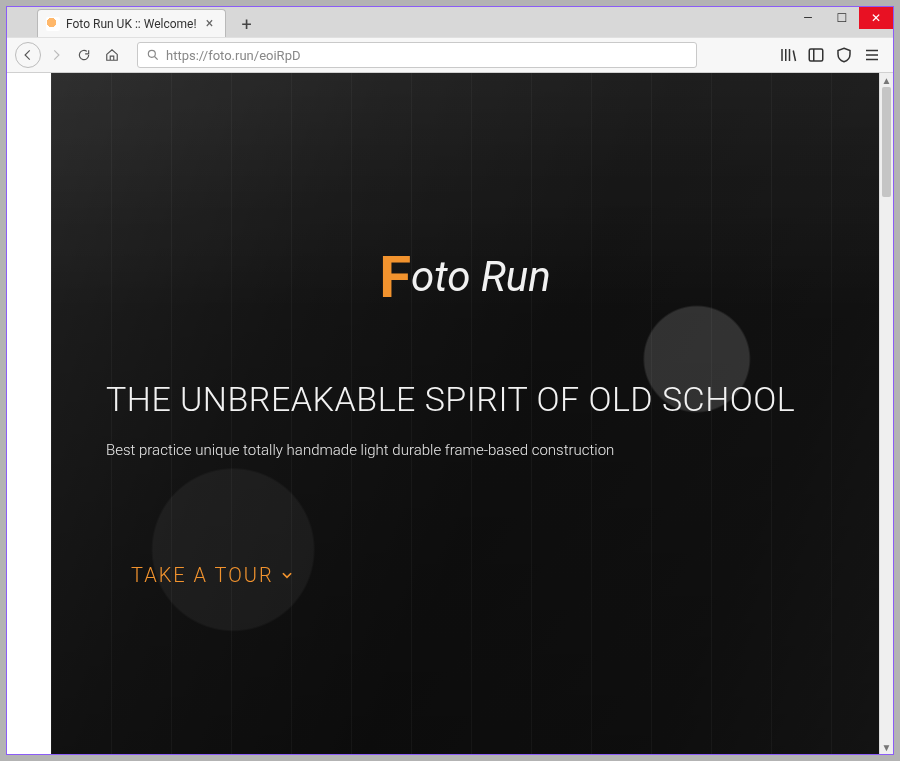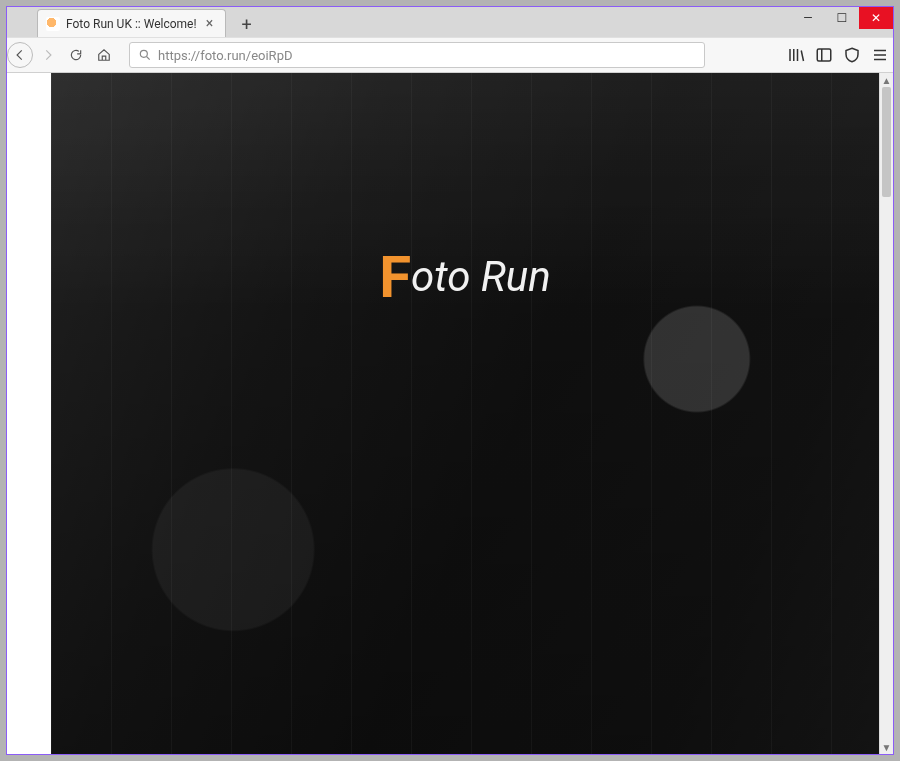--- a/index.html
+++ b/index.html
@@ -72,21 +72,21 @@
 .win-btn.close { background: #e81123; color: #fff; }
 
 
 .toolbar {
   height: 36px;
   background: #f7f7f7;
   border-top: 1px solid #e0e0e0;
   border-bottom: 1px solid #d0d0d0;
   display: flex;
   align-items: center;
-  padding: 0 0;
+  padding: 0 8px;
   gap: 2px;
 }
 .nav-btn {
   width: 26px; height: 26px;
   display: flex; align-items: center; justify-content: center;
   color: #555;
   border-radius: 4px;
 }
 .nav-btn.back {
   border: 1px solid #bcbcbc;
@@ -275,21 +275,33 @@
   </div>
 
   <div class="viewport">
     <div class="scroll-area">
       <div class="hero">
 
         <div class="logo-wrap">
           <span class="logo-f">F</span><span class="logo-rest">oto Run</span>
         </div>
 
-
+        <div class="hero-text">
+          <div class="headline">THE UNBREAKABLE SPIRIT OF OLD SCHOOL</div>
+          <div class="subhead">Best practice unique totally handmade light durable frame-based construction</div>
+        </div>
+
+        <a class="cta">
+          <span>TAKE A TOUR</span>
+          <span class="chev">
+            <svg width="14" height="14" viewBox="0 0 24 24">
+                <path fill="none" stroke="currentColor" stroke-width="3" d="M5 9l7 7 7-7"></path>
+              </svg>
+          </span>
+        </a>
 
       </div>
     </div>
 
     <div class="scrollbar">
       <div class="arrow">▲</div>
       <div class="thumb"></div>
       <div class="arrow" style="position:absolute;bottom:0;left:0;right:0">▼</div>
     </div>
   </div>

